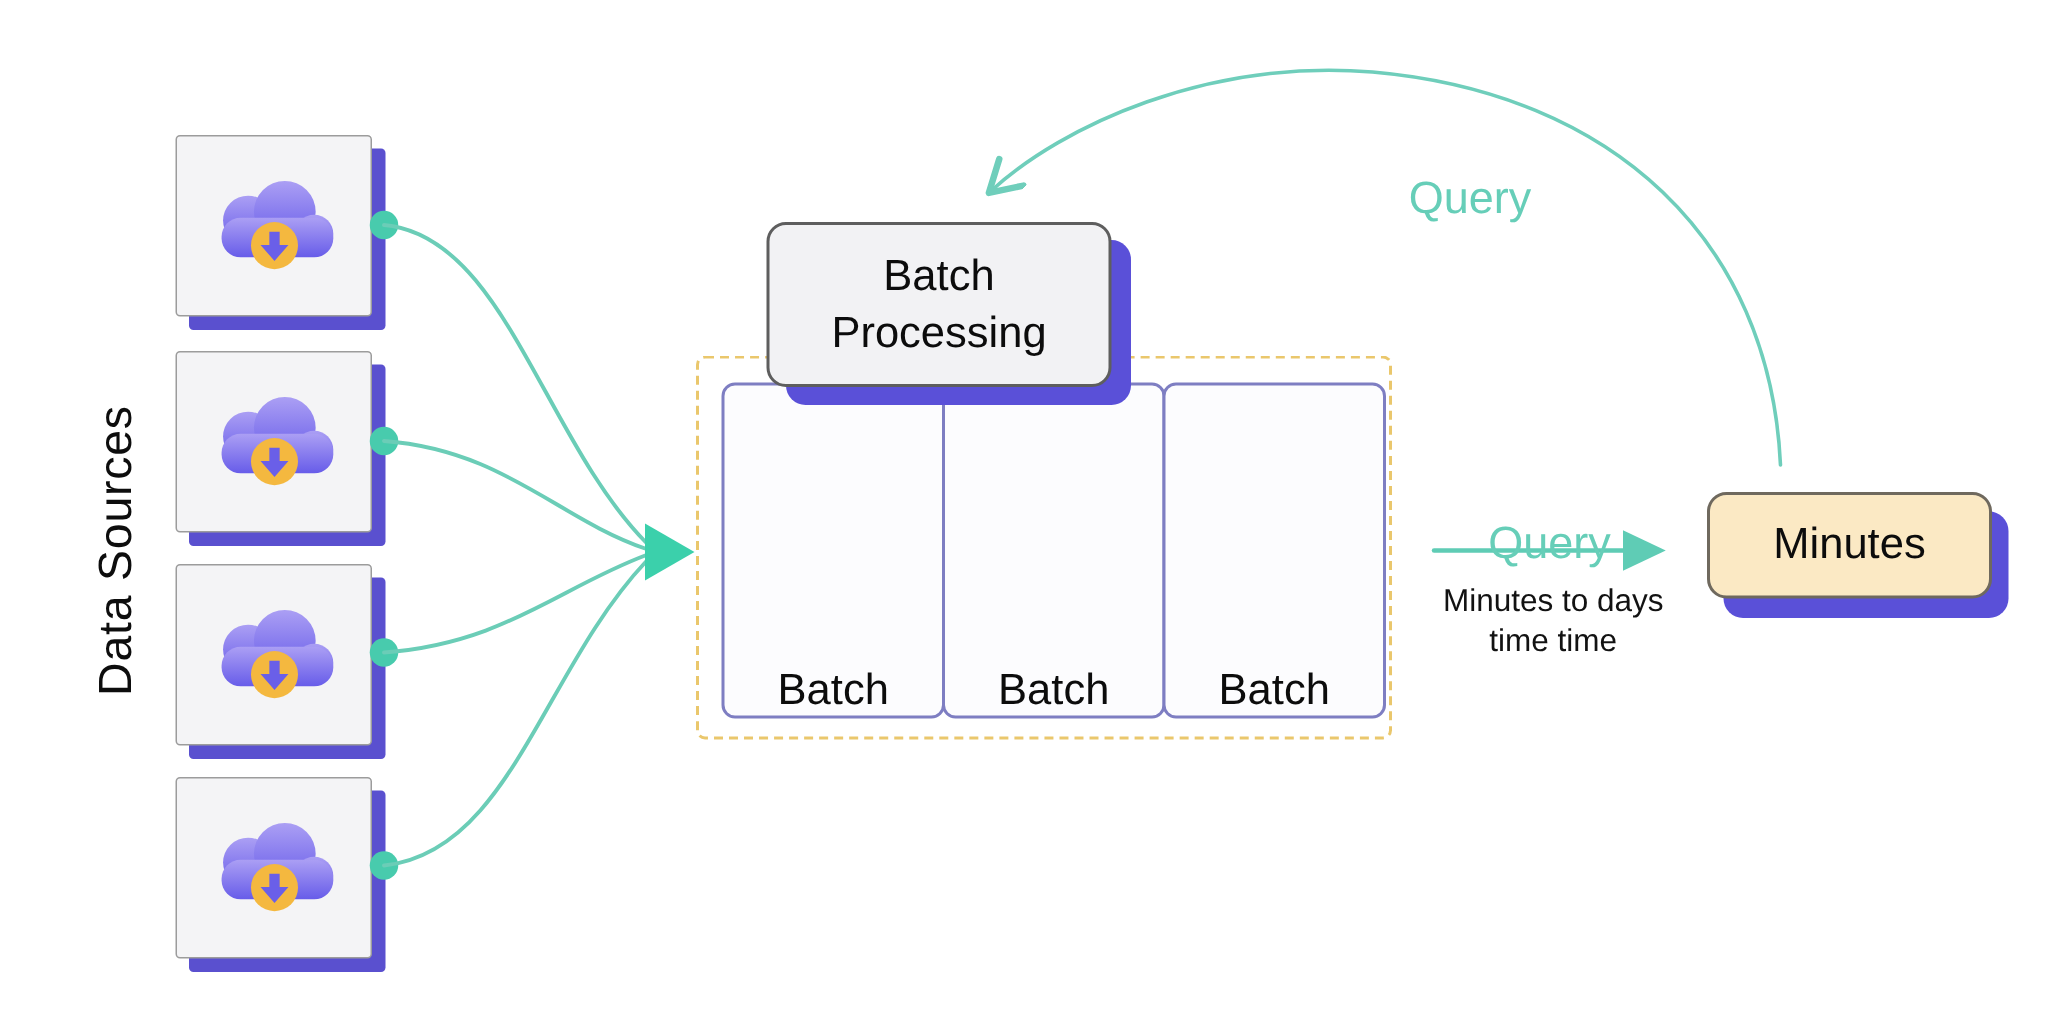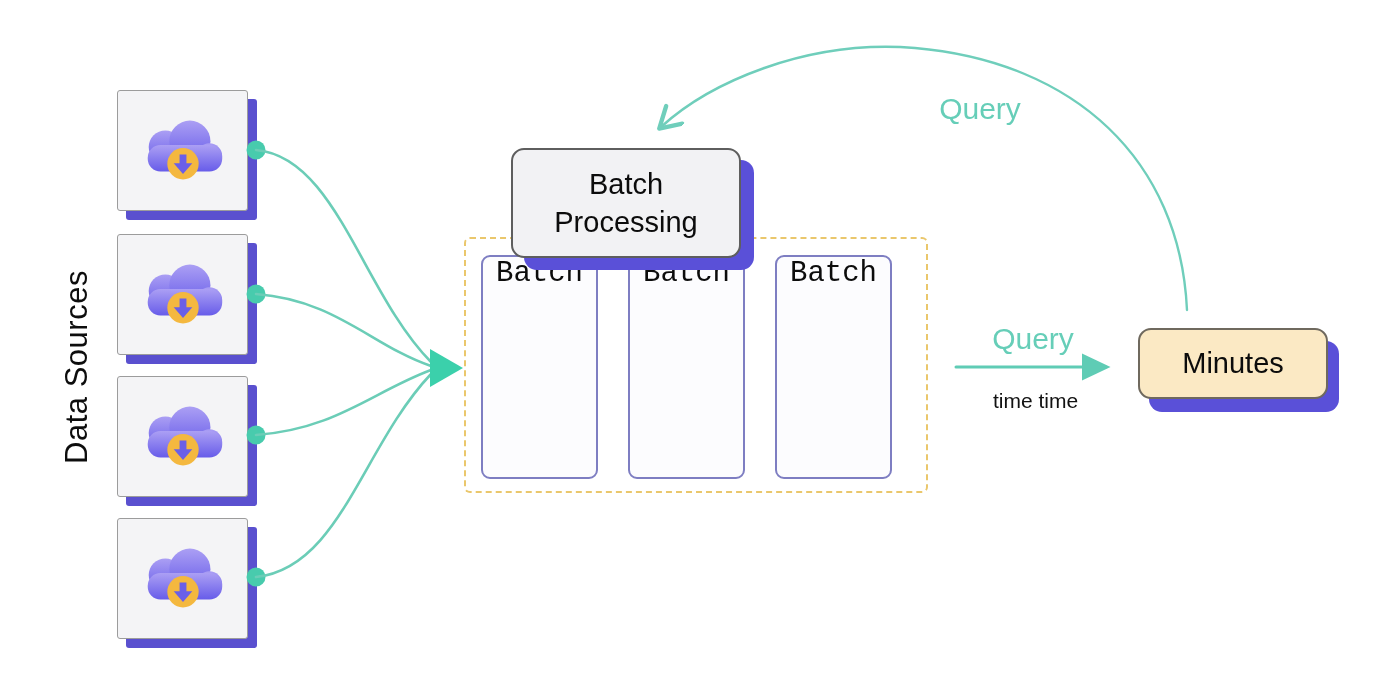--- a/index.html
+++ b/index.html
@@ -21,44 +21,44 @@
     display:flex;align-items:center;justify-content:center;
   }
   .src-box svg{display:block;}
   
   .dash-box{
     position:absolute;left:464px;top:237px;width:464px;height:256px;
     border:2.5px dashed #eac76c;border-radius:6px;box-sizing:border-box;
     background:transparent;
   }
   .batch-box{
-    position:absolute;top:16px;width:117px;height:224px;
+    position:absolute;top:16px;width:149px;height:224px;
     background:#fcfcfe;border:2px solid #7e7ec2;border-radius:9px;
-    box-sizing:border-box;display:flex;align-items:flex-start;justify-content:center;
-    font-size:29px;color:#0c0c0c;font-family:Liberation Mono, monospace;
+    box-sizing:border-box;display:flex;align-items:flex-end;justify-content:center;
+    font-size:29px;color:#0c0c0c;
   }
   .batch-1{left:15px;} .batch-2{left:162px;} .batch-3{left:309px;}
   
   .bp-node{
     position:absolute;left:511px;top:148px;width:230px;height:110px;
     background:#f2f2f4;border:2px solid #5e5e5e;border-radius:13px;
     box-sizing:border-box;box-shadow:13px 12px 0 0 #5a50d8;
     display:flex;align-items:center;justify-content:center;text-align:center;
     font-size:29px;line-height:38px;color:#0c0c0c;z-index:6;padding:0 14px;
   }
   
   .an-node{
     position:absolute;left:1138px;top:328px;width:190px;height:71px;
     background:#fbe9c4;border:2px solid #6f695e;border-radius:13px;
     box-sizing:border-box;box-shadow:11px 13px 0 0 #5a50d8;
     display:flex;align-items:center;justify-content:center;
     font-size:29px;color:#0c0c0c;z-index:6;
   }
   
-  .lbl-teal{position:absolute;color:#66ceb8;font-size:30px;text-align:center;z-index:7;}
+  .lbl-teal{position:absolute;color:#66ceb8;font-size:30px;text-align:center;z-index:7;margin-top:24px;}
   .lbl-query{left:900px;top:92px;width:160px;}
   .lbl-data{left:958px;top:322px;width:150px;}
   .lbl-delay{
     position:absolute;left:938px;top:387px;width:195px;text-align:center;
     font-size:21px;line-height:27px;color:#121212;z-index:7;
   }
   #overlay{position:absolute;left:0;top:0;z-index:5;pointer-events:none;}
 </style>
 </head>
 <body>
@@ -164,20 +164,21 @@
     <span>Batch Processing</span>
   </div>
 
   <div class="an-node">
     <span>Minutes</span>
   </div>
 
   <div class="lbl-teal lbl-query">Query</div>
   <div class="lbl-teal lbl-data">Query</div>
   <div class="lbl-delay">
+    <div>Minutes to days</div>
     <div>time time</div>
   </div>
 
   <svg id="overlay" width="1379" height="681" viewBox="0 0 1379 681">
     <defs>
       <marker id="mFill" orient="auto" markerWidth="12" markerHeight="12" refX="8.5" refY="5">
         <path d="M0.5,0.5 L10,5 L0.5,9.5 z" fill="#5fccb5"></path>
       </marker>
       <marker id="mOpen" orient="auto" markerWidth="16" markerHeight="16" refX="9" refY="5.5">
         <path d="M1.5,0.5 L10,5.5 L1.5,10.5" fill="none" stroke="#6fcebb" stroke-width="1.8" stroke-linecap="round" stroke-linejoin="round"></path>

